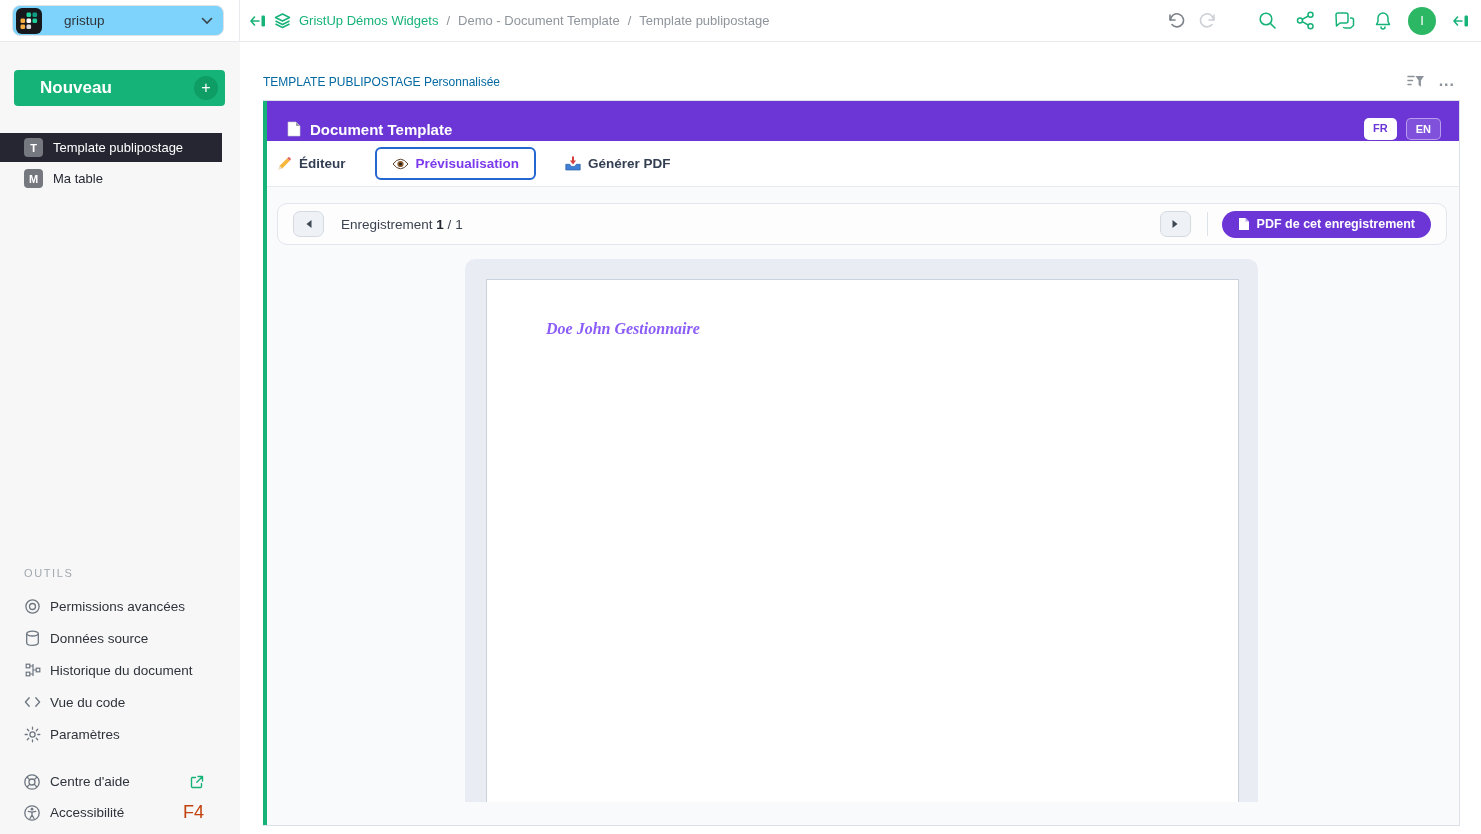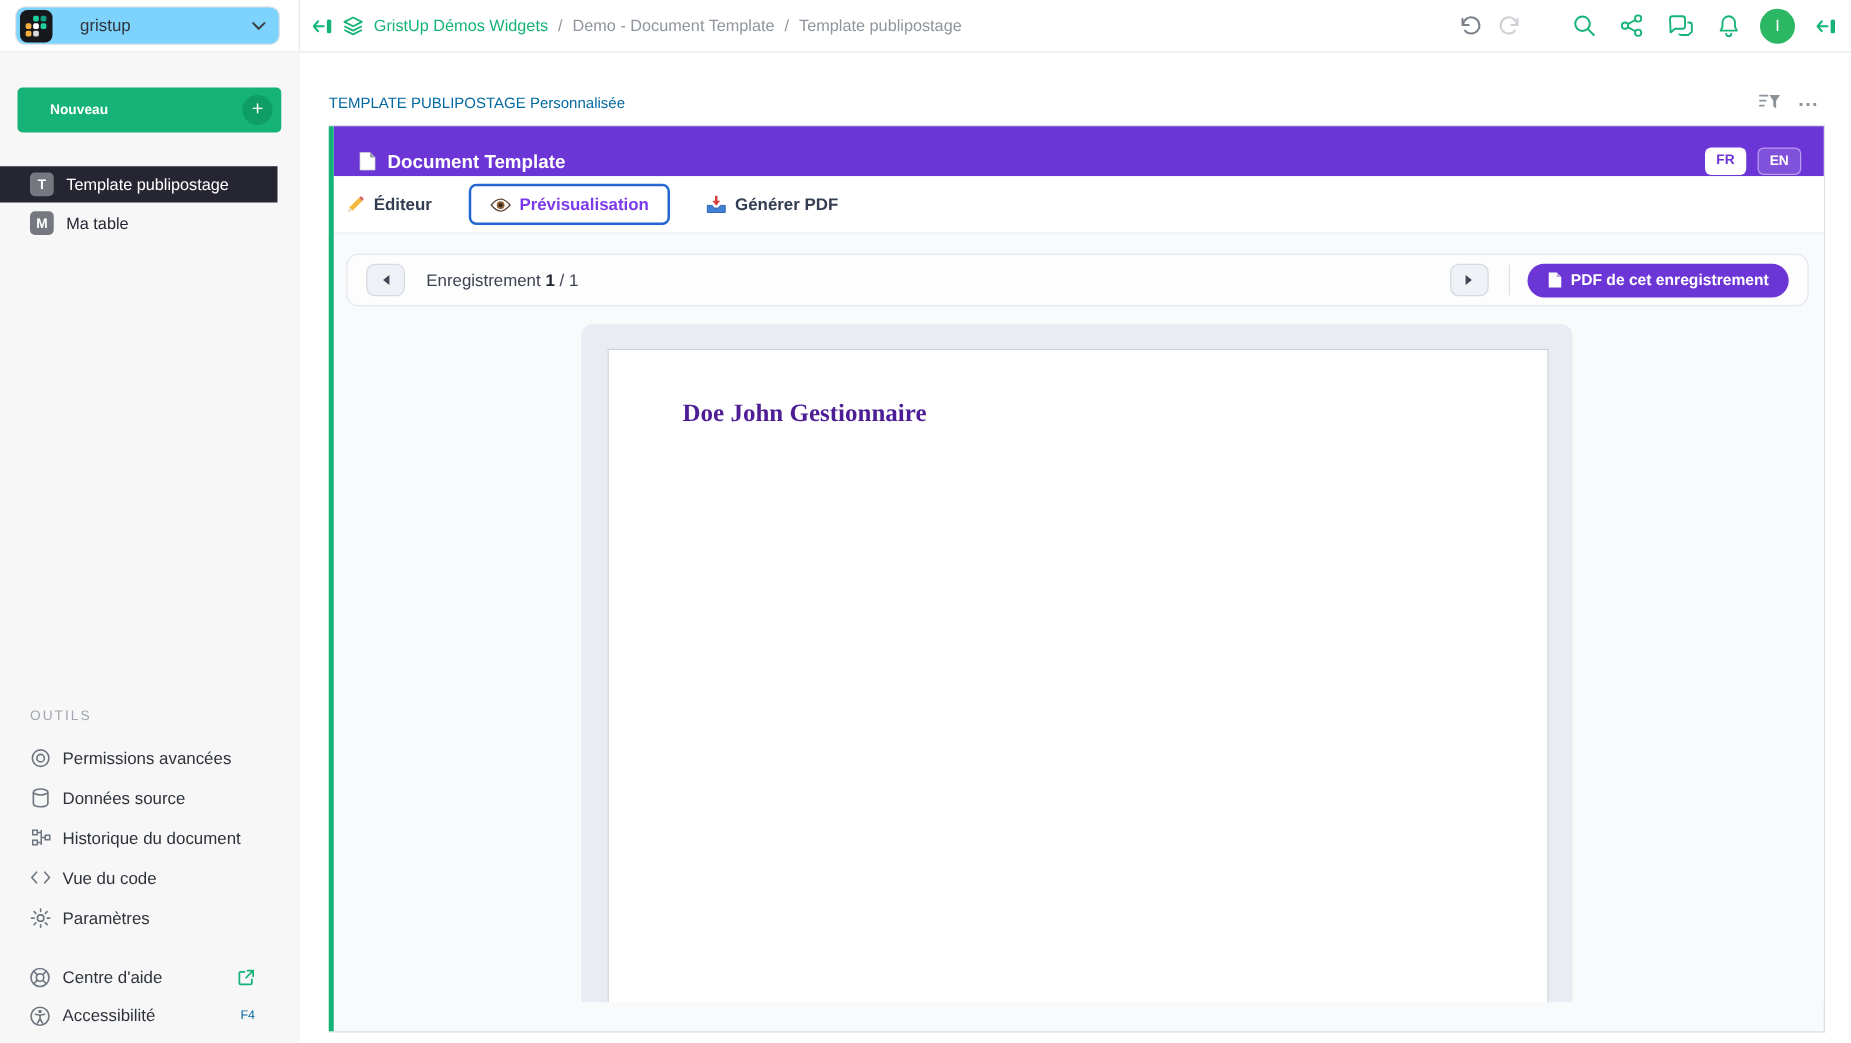--- a/index.html
+++ b/index.html
@@ -14,32 +14,32 @@
   .org-name { flex:1; margin-left:22px; font-size:13.5px; color:#30343b; }
   .breadcrumb { position:absolute; left:250px; top:0; height:41px; display:flex; align-items:center; gap:8px; font-size:13px; }
   .bc-site { color:#16b378; cursor:pointer; }
   .bc-gray { color:#8f959c; }
   .tb-icons { position:absolute; right:8px; top:0; height:41px; display:flex; align-items:center; }
   .avatar { width:28px; height:28px; border-radius:50%; background:#2cb765; color:#fff; font-size:13px; display:flex; align-items:center; justify-content:center; }
 
   
   .sidebar { position:absolute; left:0; top:42px; width:240px; height:792px; background:#f7f7f7; }
   .new-btn { position:absolute; left:14px; top:28px; width:211px; height:36px; background:#16b378; border-radius:4px; display:flex; align-items:center; cursor:pointer; }
-  .new-btn .lbl { color:#fff; font-weight:bold; font-size:11px; margin-left:26px; flex:1; }
+  .new-btn .lbl { color:#fff; font-weight:bold; font-size:17px; margin-left:26px; flex:1; }
   .new-btn .plus { width:24px; height:24px; border-radius:50%; background:#0e9d64; color:#fff; font-size:16px; display:flex; align-items:center; justify-content:center; margin-right:7px; }
   .page-item { position:absolute; left:0; width:222px; height:29px; display:flex; align-items:center; cursor:pointer; font-size:13px; color:#262633; }
   .page-item.active { background:#262633; color:#fff; }
   .page-badge { width:19px; height:19px; border-radius:4px; background:#75797f; color:#fff; font-size:11px; font-weight:bold; display:flex; align-items:center; justify-content:center; margin:0 10px 0 24px; }
   .tools-head { position:absolute; left:24px; top:525px; font-size:11px; letter-spacing:1.6px; color:#a2a8b0; }
   .tool-item { position:absolute; left:0; width:240px; height:32px; display:flex; align-items:center; cursor:pointer; font-size:13.5px; color:#2e333b; }
   .tool-item .ticon { width:17px; margin:0 9px 0 24px; display:flex; justify-content:center; color:#6d7681; }
   .bottom-item { position:absolute; left:0; width:240px; height:31px; display:flex; align-items:center; cursor:pointer; font-size:13.5px; color:#2e333b; }
   .bottom-item .ticon { width:18px; margin:0 9px 0 23px; display:flex; justify-content:center; color:#6d7681; }
   .bottom-item .trail { margin-left:auto; margin-right:36px; }
-  .f4 { color:#0369a1; font-size:10px; }
+  .f4 { color:#c2410c; font-size:18px; }
 
   
   .main { position:absolute; left:240px; top:42px; width:1241px; height:792px; background:#fff; }
   .section-head { position:absolute; left:23px; top:33px; font-size:12px; color:#0369a1; }
   .head-icons { position:absolute; right:26px; top:30px; display:flex; gap:14px; color:#8c9299; align-items:center; }
 
   .widget { position:absolute; left:23px; top:58px; width:1197px; height:726px; border:1px solid #dce1e7; border-left:none; background:#f8fafc; }
   .green-strip { position:absolute; left:0; top:0; width:4px; height:100%; background:#16b378; z-index:3; }
 
   .purple-header { position:absolute; left:4px; top:0; right:0; height:40px; background:#6c35d6; display:flex; align-items:center; padding:16px 18px 0 20px; }
@@ -57,21 +57,21 @@
   .record-nav { position:absolute; left:10px; top:16px; width:1170px; height:42px; background:#fdfdfe; border:1px solid #e2e7ee; border-radius:10px; display:flex; align-items:center; padding:0 15px; }
   .nav-btn { width:31px; height:26px; background:#eef1f5; border:1px solid #d5dae1; border-radius:7px; display:flex; align-items:center; justify-content:center; font-size:11px; color:#3f4754; cursor:pointer; }
   .rec-label { margin-left:17px; font-size:13.5px; color:#3c4350; }
   .rec-label b { color:#21262f; }
   .nav-right { margin-left:auto; display:flex; align-items:center; }
   .nav-divider { width:1px; height:24px; background:#dde2e9; margin:0 14px 0 16px; }
   .pdf-btn { height:27px; padding:0 16px; background:#6c35d6; border-radius:14px; color:#fff; font-size:12.5px; font-weight:bold; display:flex; align-items:center; gap:7px; cursor:pointer; }
 
   .preview-box { position:absolute; left:198px; top:72px; width:793px; bottom:0; background:#e9edf3; border-radius:10px 10px 0 0; }
   .page { position:absolute; left:21px; top:20px; width:753px; bottom:0; background:#fff; border:1px solid #c9d2dd; border-bottom:none; }
-  .doc-text { position:absolute; left:59px; top:40px; font-family:"Liberation Serif",serif; font-weight:bold; font-size:20px; color:#4c1d95; }
+  .doc-text { position:absolute; left:59px; top:40px; font-family:"Liberation Serif",serif; font-weight:bold; font-size:16px; color:#8b5cf6;font-style:italic; }
 
   .wfooter { position:absolute; left:4px; right:0; bottom:0; height:23px; background:#f7f9fb; border-top:1px solid #dde2e8; display:flex; align-items:center; padding:0 13px; font-size:11.5px; color:#7d858f; z-index:4; }
   .wfooter .site-link { margin-left:auto; color:#4d6fe3; cursor:pointer; }
 
   svg { display:block; }
 </style>
 </head>
 <body>
 
 <div class="topbar">

